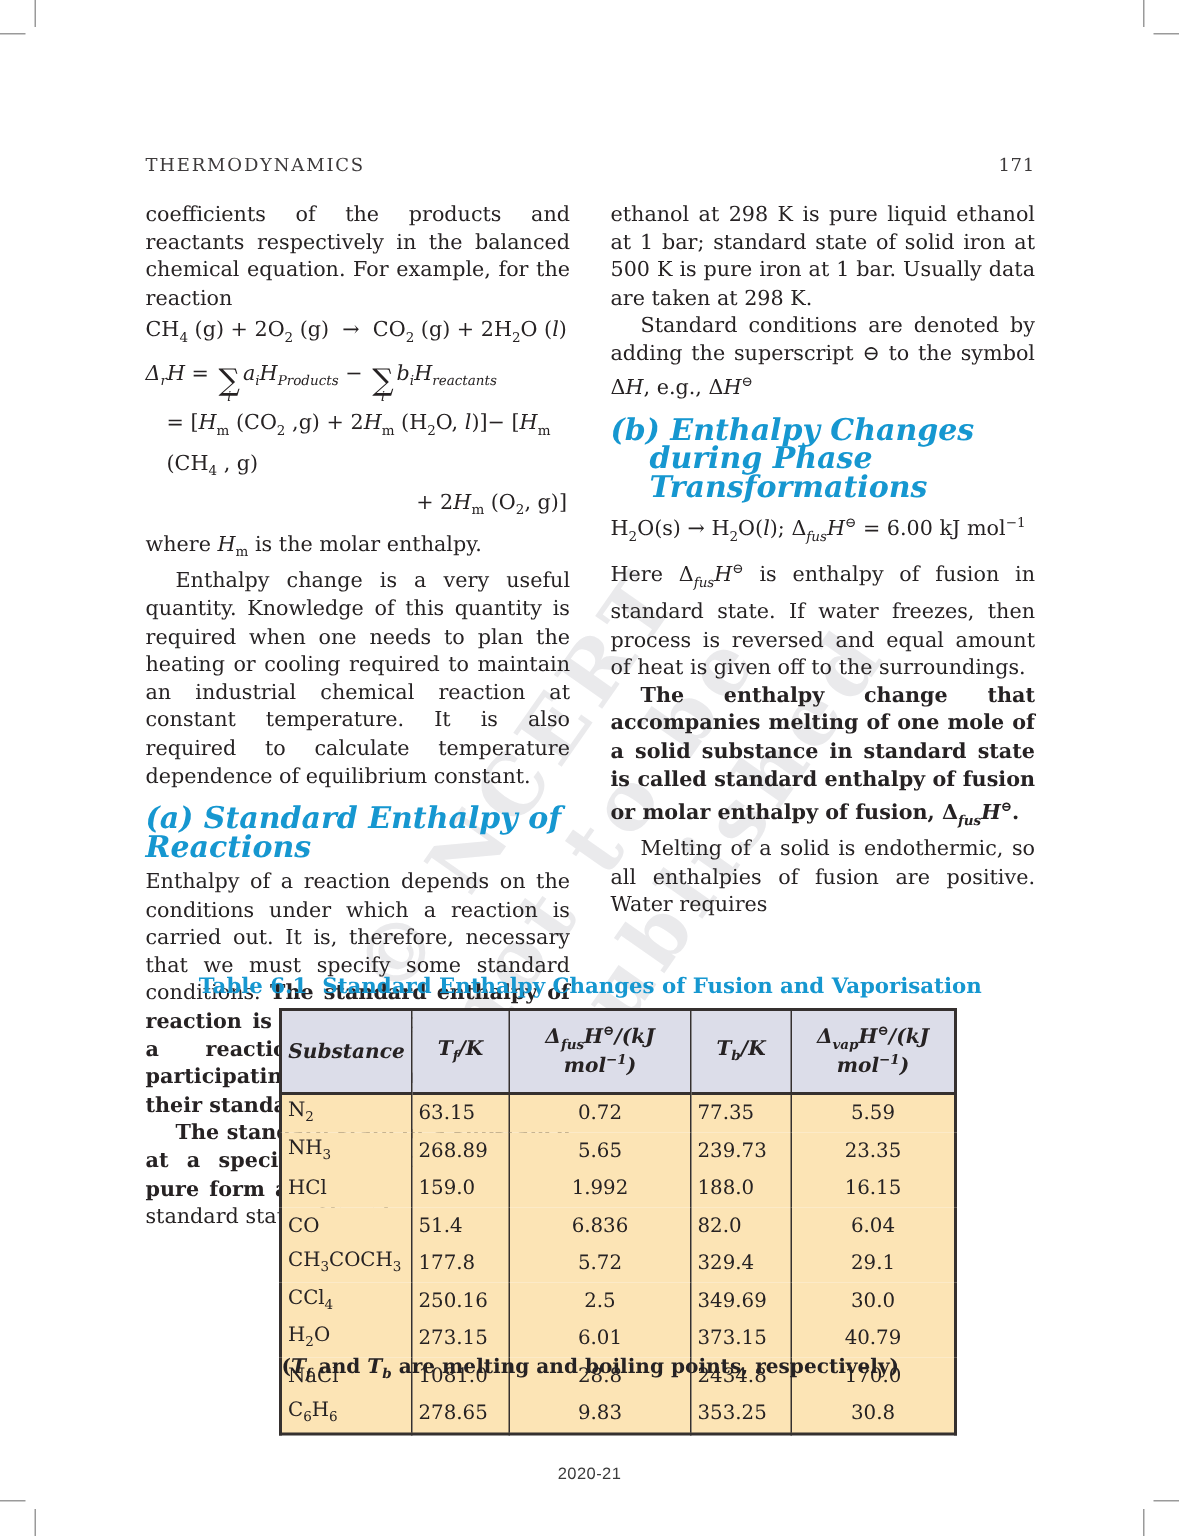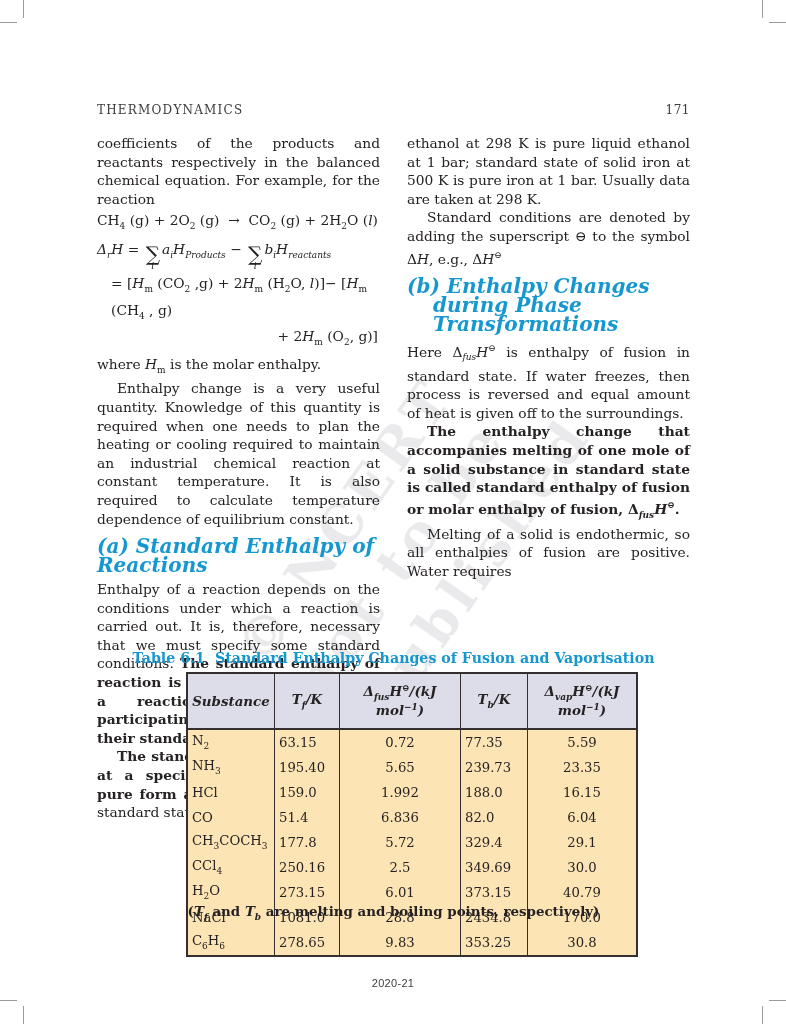--- a/index.html
+++ b/index.html
@@ -144,20 +144,21 @@
       <p class="ind">Enthalpy change is a very useful quantity. Knowledge of this quantity is required when one needs to plan the heating or cooling required to maintain an industrial chemical reaction at constant temperature. It is also required to calculate temperature dependence of equilibrium constant.</p>
       <div class="heading">(a) Standard Enthalpy of Reactions</div>
       <p>Enthalpy of a reaction depends on the conditions under which a reaction is carried out. It is, therefore, necessary that we must specify some standard conditions. <b>The standard enthalpy of reaction is the enthalpy change for a reaction when all the participating substances are in their standard states.</b></p>
       <p class="ind"><b>The standard state of a substance at a specified temperature is its pure form at 1 bar.</b> For example, the standard state of liquid</p>
     </div>
 
     <div class="col">
       <p>ethanol at 298 K is pure liquid ethanol at 1 bar; standard state of solid iron at 500 K is pure iron at 1 bar. Usually data are taken at 298 K.</p>
       <p class="ind">Standard conditions are denoted by adding the superscript ⊖ to the symbol Δ<i>H</i>, e.g., Δ<i>H</i><sup>⊖</sup></p>
       <div class="heading hang">(b) Enthalpy Changes during Phase Transformations</div>
+      <div class="eq">H<sub>2</sub>O(s) → H<sub>2</sub>O(<i>l</i>); Δ<sub><i>fus</i></sub><i>H</i><sup>⊖</sup> = 6.00 kJ mol<sup>−1</sup></div>
       <p>Here Δ<sub><i>fus</i></sub><i>H</i><sup>⊖</sup> is enthalpy of fusion in standard state. If water freezes, then process is reversed and equal amount of heat is given off to the surroundings.</p>
       <p class="ind"><b>The enthalpy change that accompanies melting of one mole of a solid substance in standard state is called standard enthalpy of fusion or molar enthalpy of fusion, Δ<sub><i>fus</i></sub><i>H</i><sup>⊖</sup>.</b></p>
       <p class="ind">Melting of a solid is endothermic, so all enthalpies of fusion are positive. Water requires</p>
     </div>
 
   </div>
 
   <div class="tbl-title">
     <span class="tlabel">Table 6.1</span><span>Standard Enthalpy Changes of Fusion and Vaporisation</span>
   </div>
@@ -175,21 +176,21 @@
     <tbody>
         <tr>
           <td class="c0">N<sub>2</sub></td>
           <td class="c1">63.15</td>
           <td class="c2">0.72</td>
           <td class="c3">77.35</td>
           <td class="c4">5.59</td>
         </tr>
         <tr>
           <td class="c0">NH<sub>3</sub></td>
-          <td class="c1">195.40</td>
+          <td class="c1">268.89</td>
           <td class="c2">5.65</td>
           <td class="c3">239.73</td>
           <td class="c4">23.35</td>
         </tr>
         <tr>
           <td class="c0">HCl</td>
           <td class="c1">159.0</td>
           <td class="c2">1.992</td>
           <td class="c3">188.0</td>
           <td class="c4">16.15</td>

